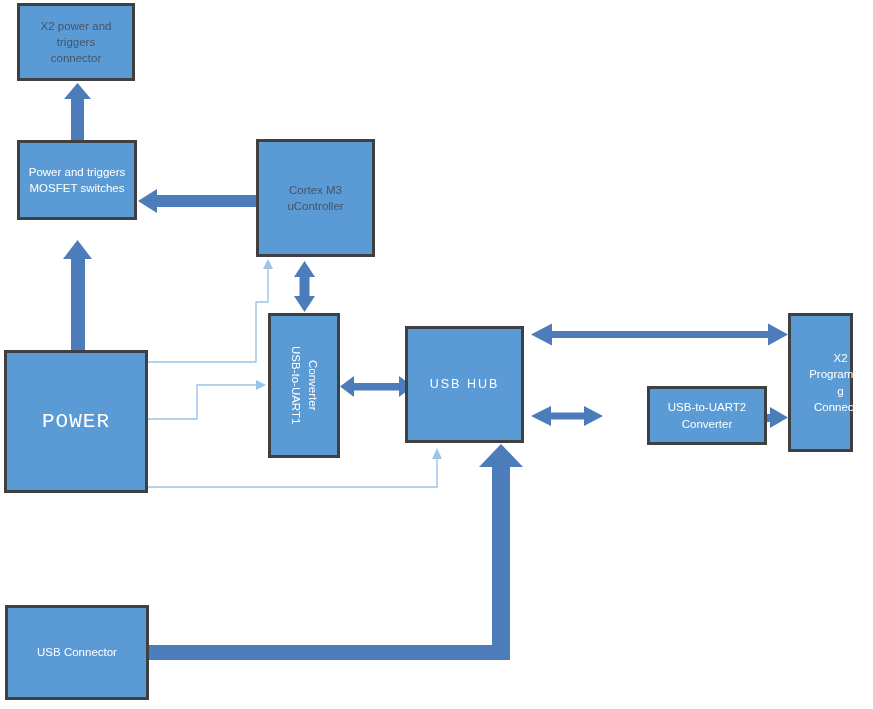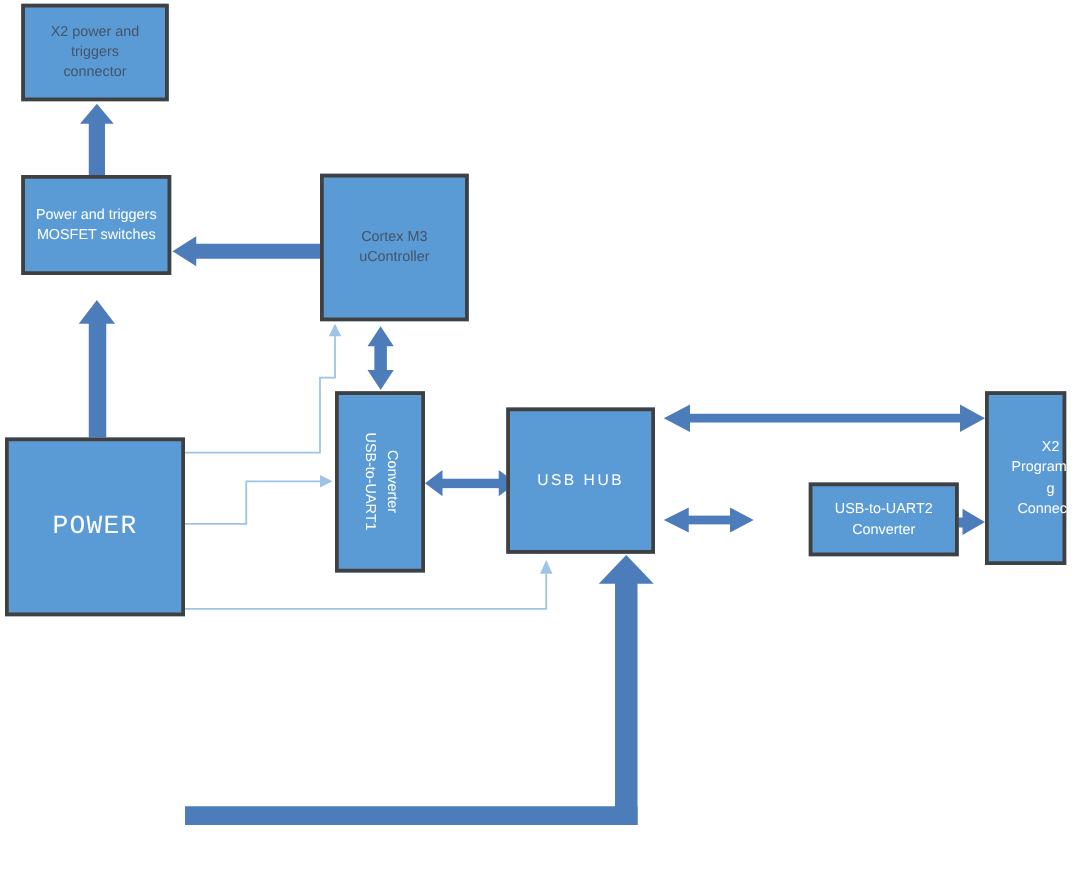--- a/index.html
+++ b/index.html
@@ -112,14 +112,17 @@
 Converter</div>
   </div>
 
   <div class="box" id="x2prog-box" style="left:788px;top:313px;width:65px;height:139px;padding-left:40px;">
     <div class="box-label">X2
 Programmin
 g
 Connector</div>
   </div>
 
+  <div class="box" id="usbconn-box" style="left:5px;top:605px;width:144px;height:95px;">
+    <div class="box-label">USB Connector</div>
+  </div>
 
 </div>
 
 </body></html>

